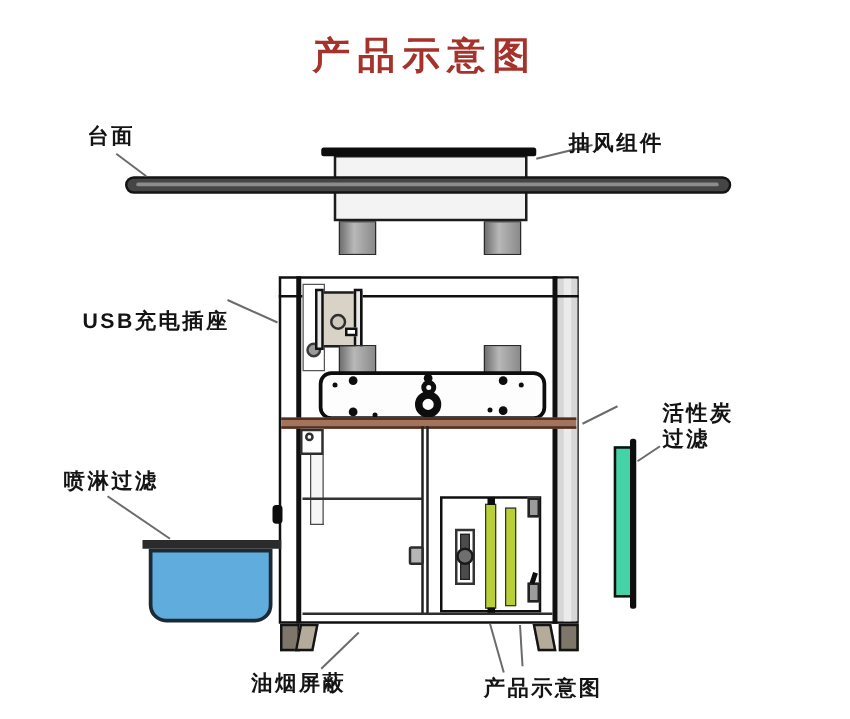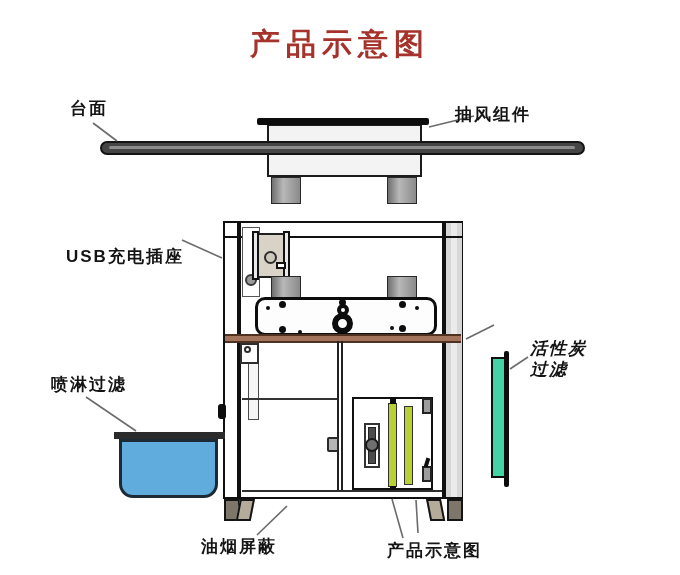--- a/index.html
+++ b/index.html
@@ -118,21 +118,21 @@
       <line x1="86" y1="397" x2="136" y2="431"></line>
       <line x1="257" y1="535" x2="287" y2="506"></line>
       <line x1="403" y1="538" x2="392" y2="499"></line>
       <line x1="418" y1="533" x2="416" y2="500"></line>
     </g>
   </svg>
 
   <div class="lbl" style="left:70px;top:98px;">台面</div>
   <div class="lbl" style="left:455px;top:104px;">抽风组件</div>
   <div class="lbl" style="left:66px;top:232px;margin-top:14px;">USB充电插座</div>
-  <div class="lbl" style="left:530px;top:338px;font-style:italic;">
+  <div class="lbl" style="left:530px;top:320px;">
     <div>活性炭</div>
     <div>过滤</div>
   </div>
   <div class="lbl" style="left:51px;top:374px;">喷淋过滤</div>
   <div class="lbl" style="left:201px;top:536px;">油烟屏蔽</div>
   <div class="lbl" style="left:387px;top:540px;">产品示意图</div>
 
 </div>
 
 </body></html>

